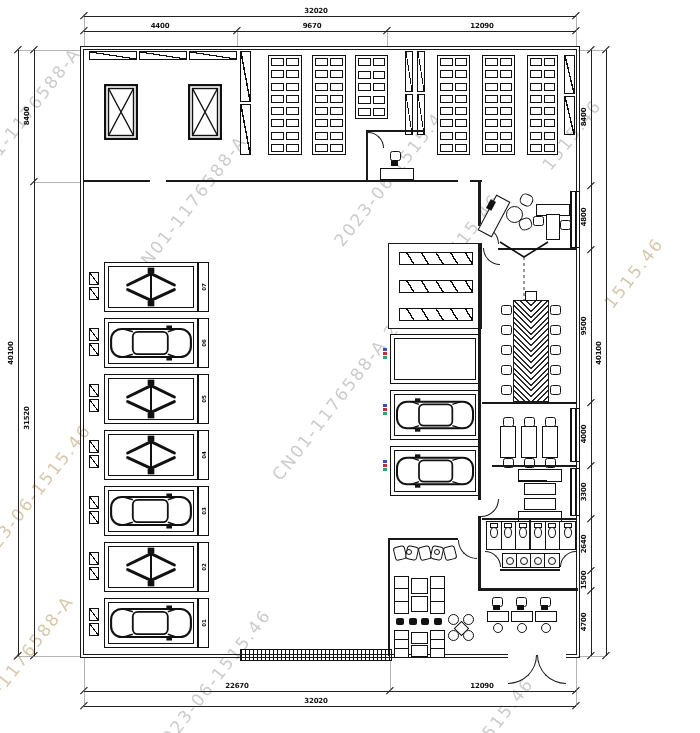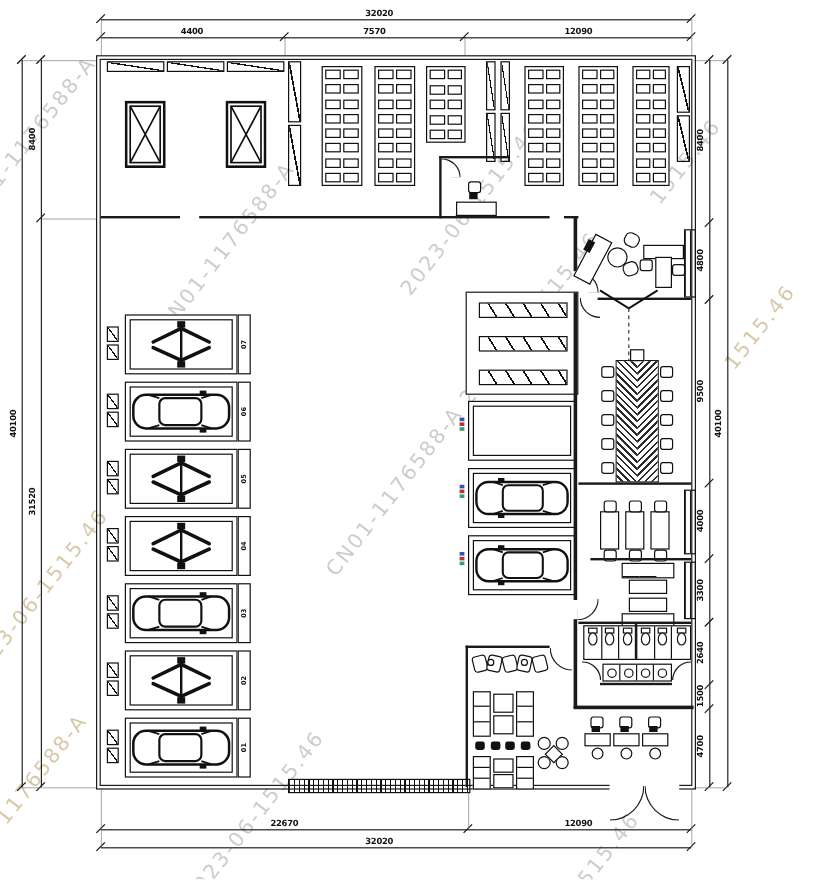--- a/index.html
+++ b/index.html
@@ -562,21 +562,21 @@
   <div class="abs tk" style="left:79px;top:15px;"></div>
   <div class="abs tk" style="left:571px;top:15px;"></div>
   <span class="abs dlbl" style="left:316px;top:7px;transform:translateX(-50%);">32020</span>
 
   <div class="abs dimh" style="left:84px;top:31px;width:492px;z-index:2;"></div>
   <div class="abs tk" style="left:79px;top:30px;"></div>
   <div class="abs tk" style="left:232px;top:30px;"></div>
   <div class="abs tk" style="left:382px;top:30px;"></div>
   <div class="abs tk" style="left:571px;top:30px;"></div>
   <span class="abs dlbl" style="left:160px;top:22px;transform:translateX(-50%);">4400</span>
-  <span class="abs dlbl" style="left:312px;top:22px;transform:translateX(-50%);">7570</span>
+  <span class="abs dlbl" style="left:312px;top:22px;transform:translateX(-50%);">9670</span>
   <span class="abs dlbl" style="left:482px;top:22px;transform:translateX(-50%);">12090</span>
   <div class="abs ext" style="left:84px;top:16px;width:1px;height:30px;"></div>
   <div class="abs ext" style="left:237px;top:31px;width:1px;height:15px;"></div>
   <div class="abs ext" style="left:387px;top:31px;width:1px;height:15px;"></div>
   <div class="abs ext" style="left:576px;top:16px;width:1px;height:30px;"></div>
 
   <div class="abs dimh" style="left:84px;top:691px;width:492px;z-index:2;"></div>
   <div class="abs tk" style="left:79px;top:690px;"></div>
   <div class="abs tk" style="left:385px;top:690px;"></div>
   <div class="abs tk" style="left:571px;top:690px;"></div>

